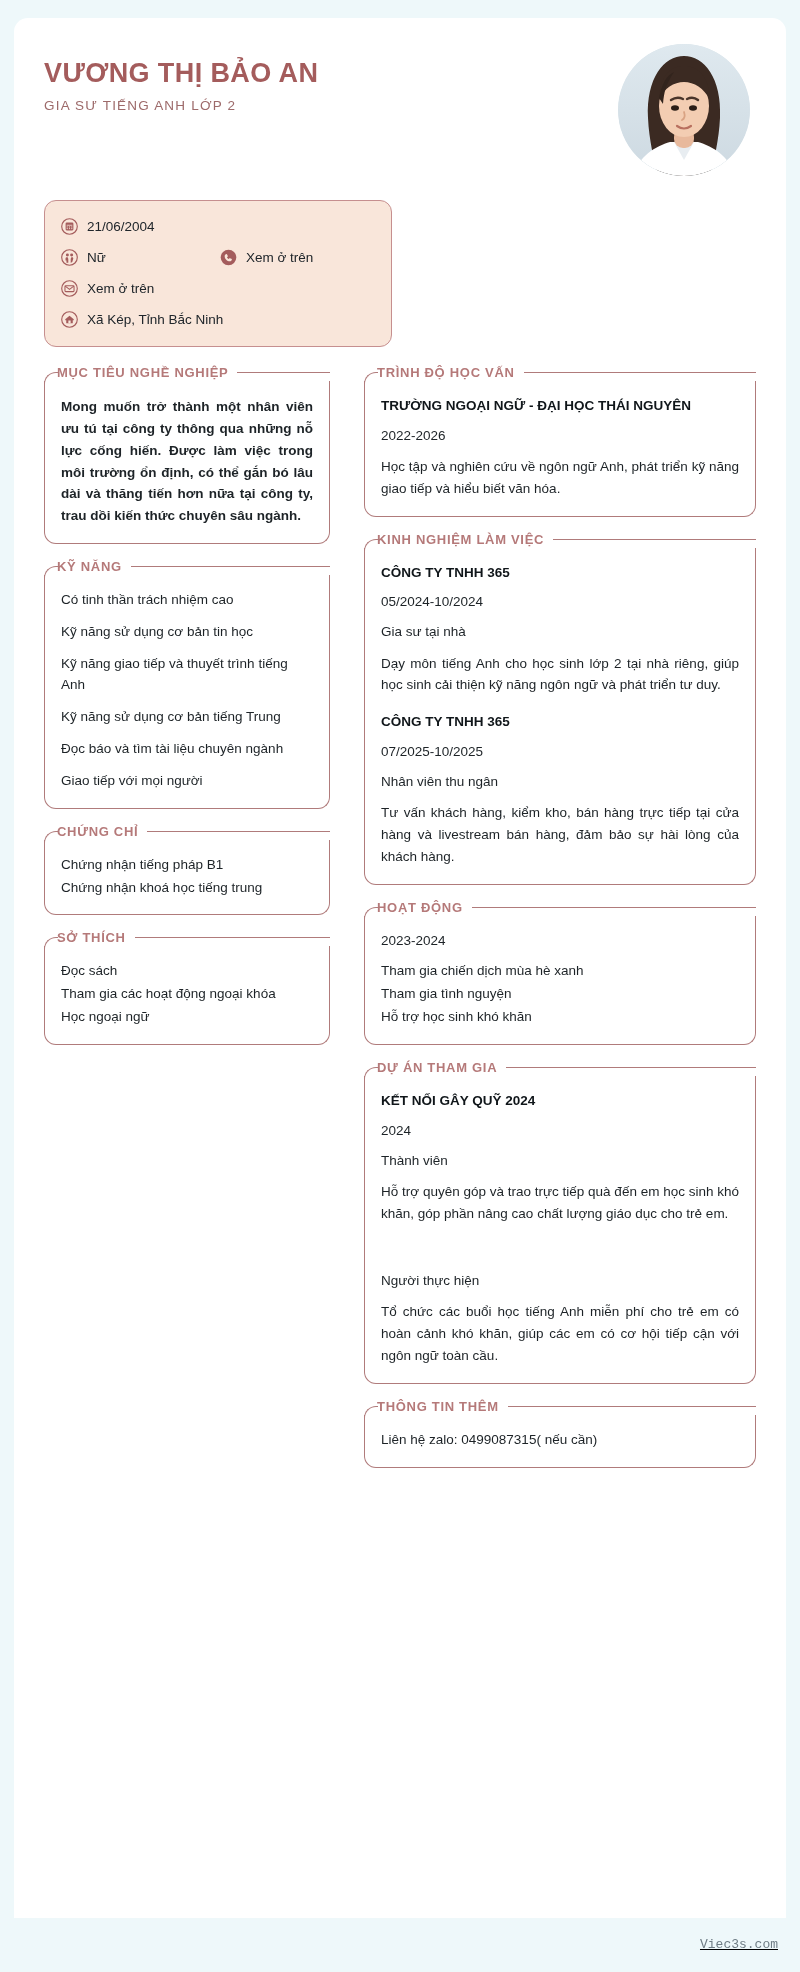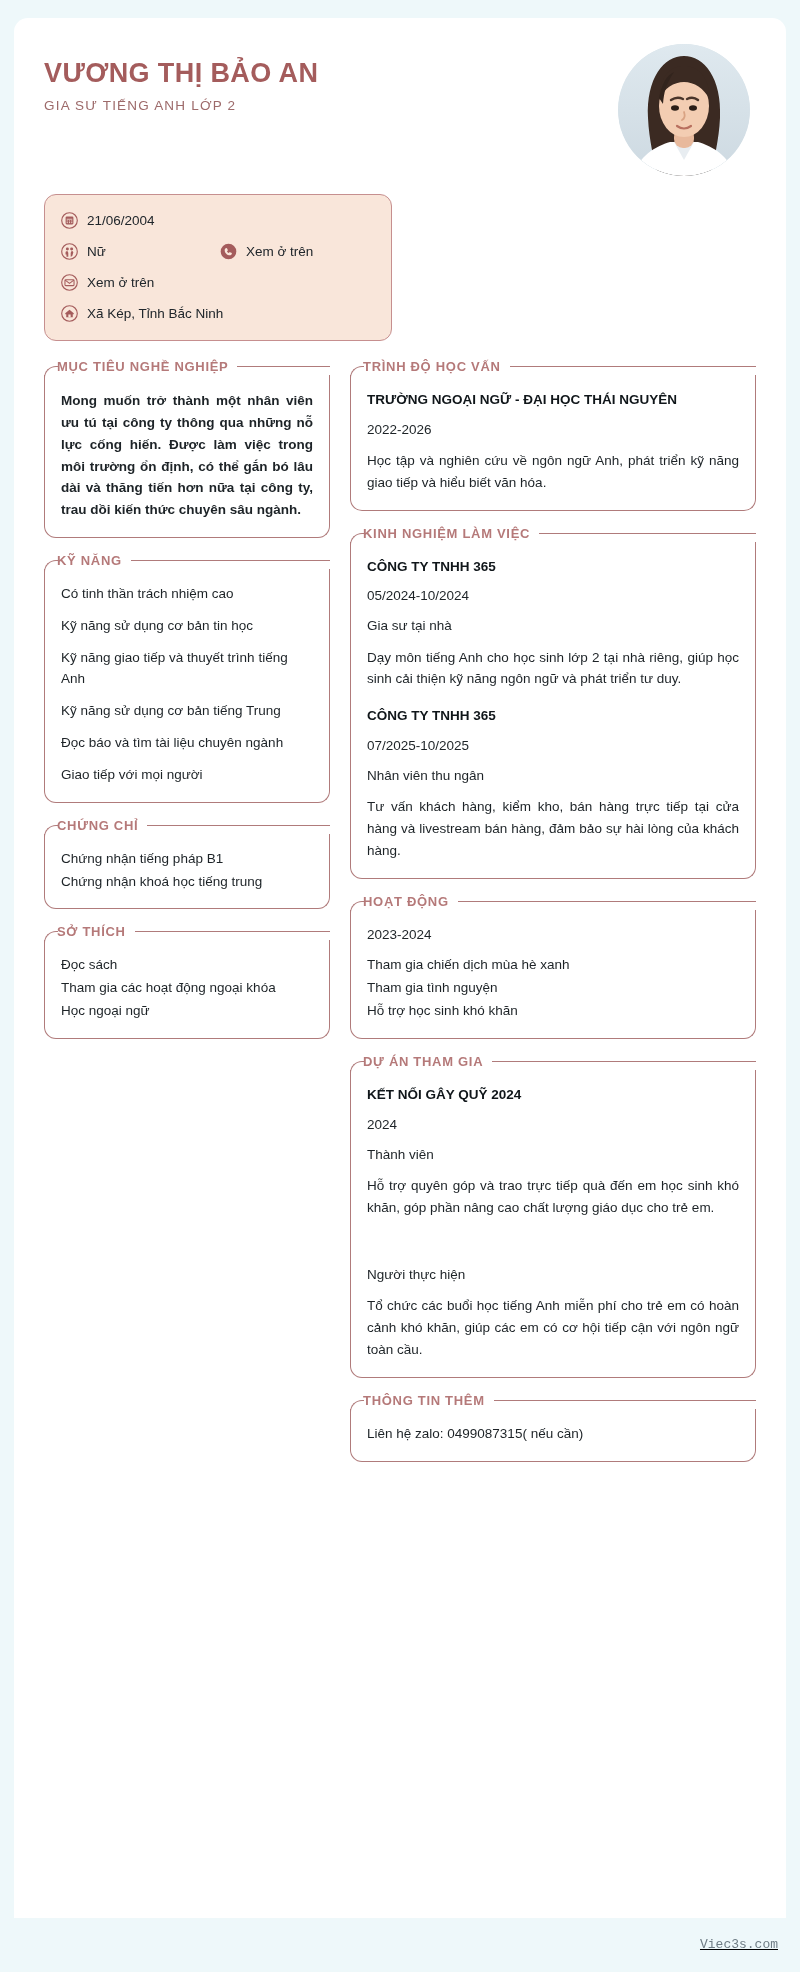--- a/index.html
+++ b/index.html
@@ -72,21 +72,21 @@
     border-radius: 50%;
     overflow: hidden;
     background: #d9e4ea;
     position: relative;
     margin-right: 6px;
   }
   .avatar svg { display: block; width: 100%; height: 100%; }
 
   
   .contact-box {
-    margin-top: 18px;
+    margin-top: 24px;
     width: 348px;
     background: #f9e6da;
     border: 1px solid #c68f8f;
     border-radius: 12px;
     padding: 13px 16px 14px 16px;
   }
   .contact-row {
     display: flex;
     align-items: center;
     gap: 9px;
@@ -101,21 +101,21 @@
     width: 17px; height: 17px;
     display: inline-flex; align-items: center; justify-content: center;
     color: #a45c5c;
   }
   .ico svg { width: 17px; height: 17px; display: block; }
   .contact-text { font-size: 13.5px; color: #20262b; white-space: nowrap; }
 
   
   .columns {
     display: flex;
-    gap: 20px;
+    gap: 34px;
     margin-top: 16px;
     align-items: flex-start;
   }
   .col-left  { width: 286px; flex: 0 0 286px; }
   .col-right { flex: 1 1 auto; min-width: 0; }
 
   
   .section { margin-bottom: 13px; }
 
   .sec-head {

